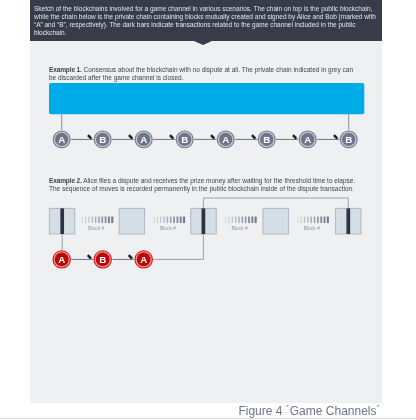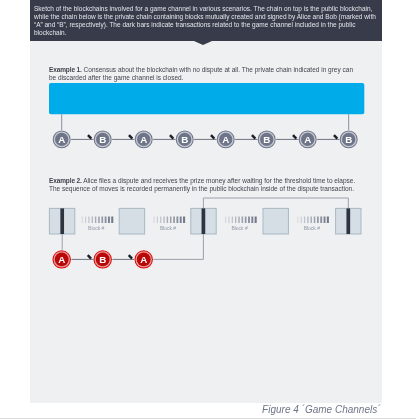--- a/index.html
+++ b/index.html
@@ -12,21 +12,21 @@
   .tail{position:absolute;left:193.6px;top:41px;width:0;height:0;border-left:9.95px solid transparent;border-right:9.95px solid transparent;border-top:4.7px solid #383b4a;z-index:5;}
 
   
   .page{position:absolute;z-index:1;left:30px;top:41px;width:352px;height:361.7px;background:#eff0f2;overflow:hidden;}
 
   .diagram{position:absolute;left:0;top:0;}
   .ex{position:absolute;color:#3f434b;font-size:6.5px;line-height:8.1px;white-space:nowrap;}
   .ex b{font-weight:bold;letter-spacing:-0.12px;}
   .ex span{letter-spacing:0.0px;}
 
-  .caption{position:absolute;right:35.5px;top:403.7px;font-size:10px;color:#6f7588;font-style:italic;white-space:nowrap;}
+  .caption{position:absolute;right:35.5px;top:403.7px;font-size:12px;color:#6f7588;white-space:nowrap;}
   .rule{position:absolute;left:0;top:418px;width:416px;height:1px;background:#dcdcdc;}
 </style>
 </head>
 <body>
 
 <div id="root">
 
   <div class="tooltip">
     <p>Sketch of the blockchains involved for a game channel in various scenarios. The chain on top is the public blockchain,</p>
     <p>while the chain below is the private chain containing blocks mutually created and signed by Alice and Bob (marked with</p>

